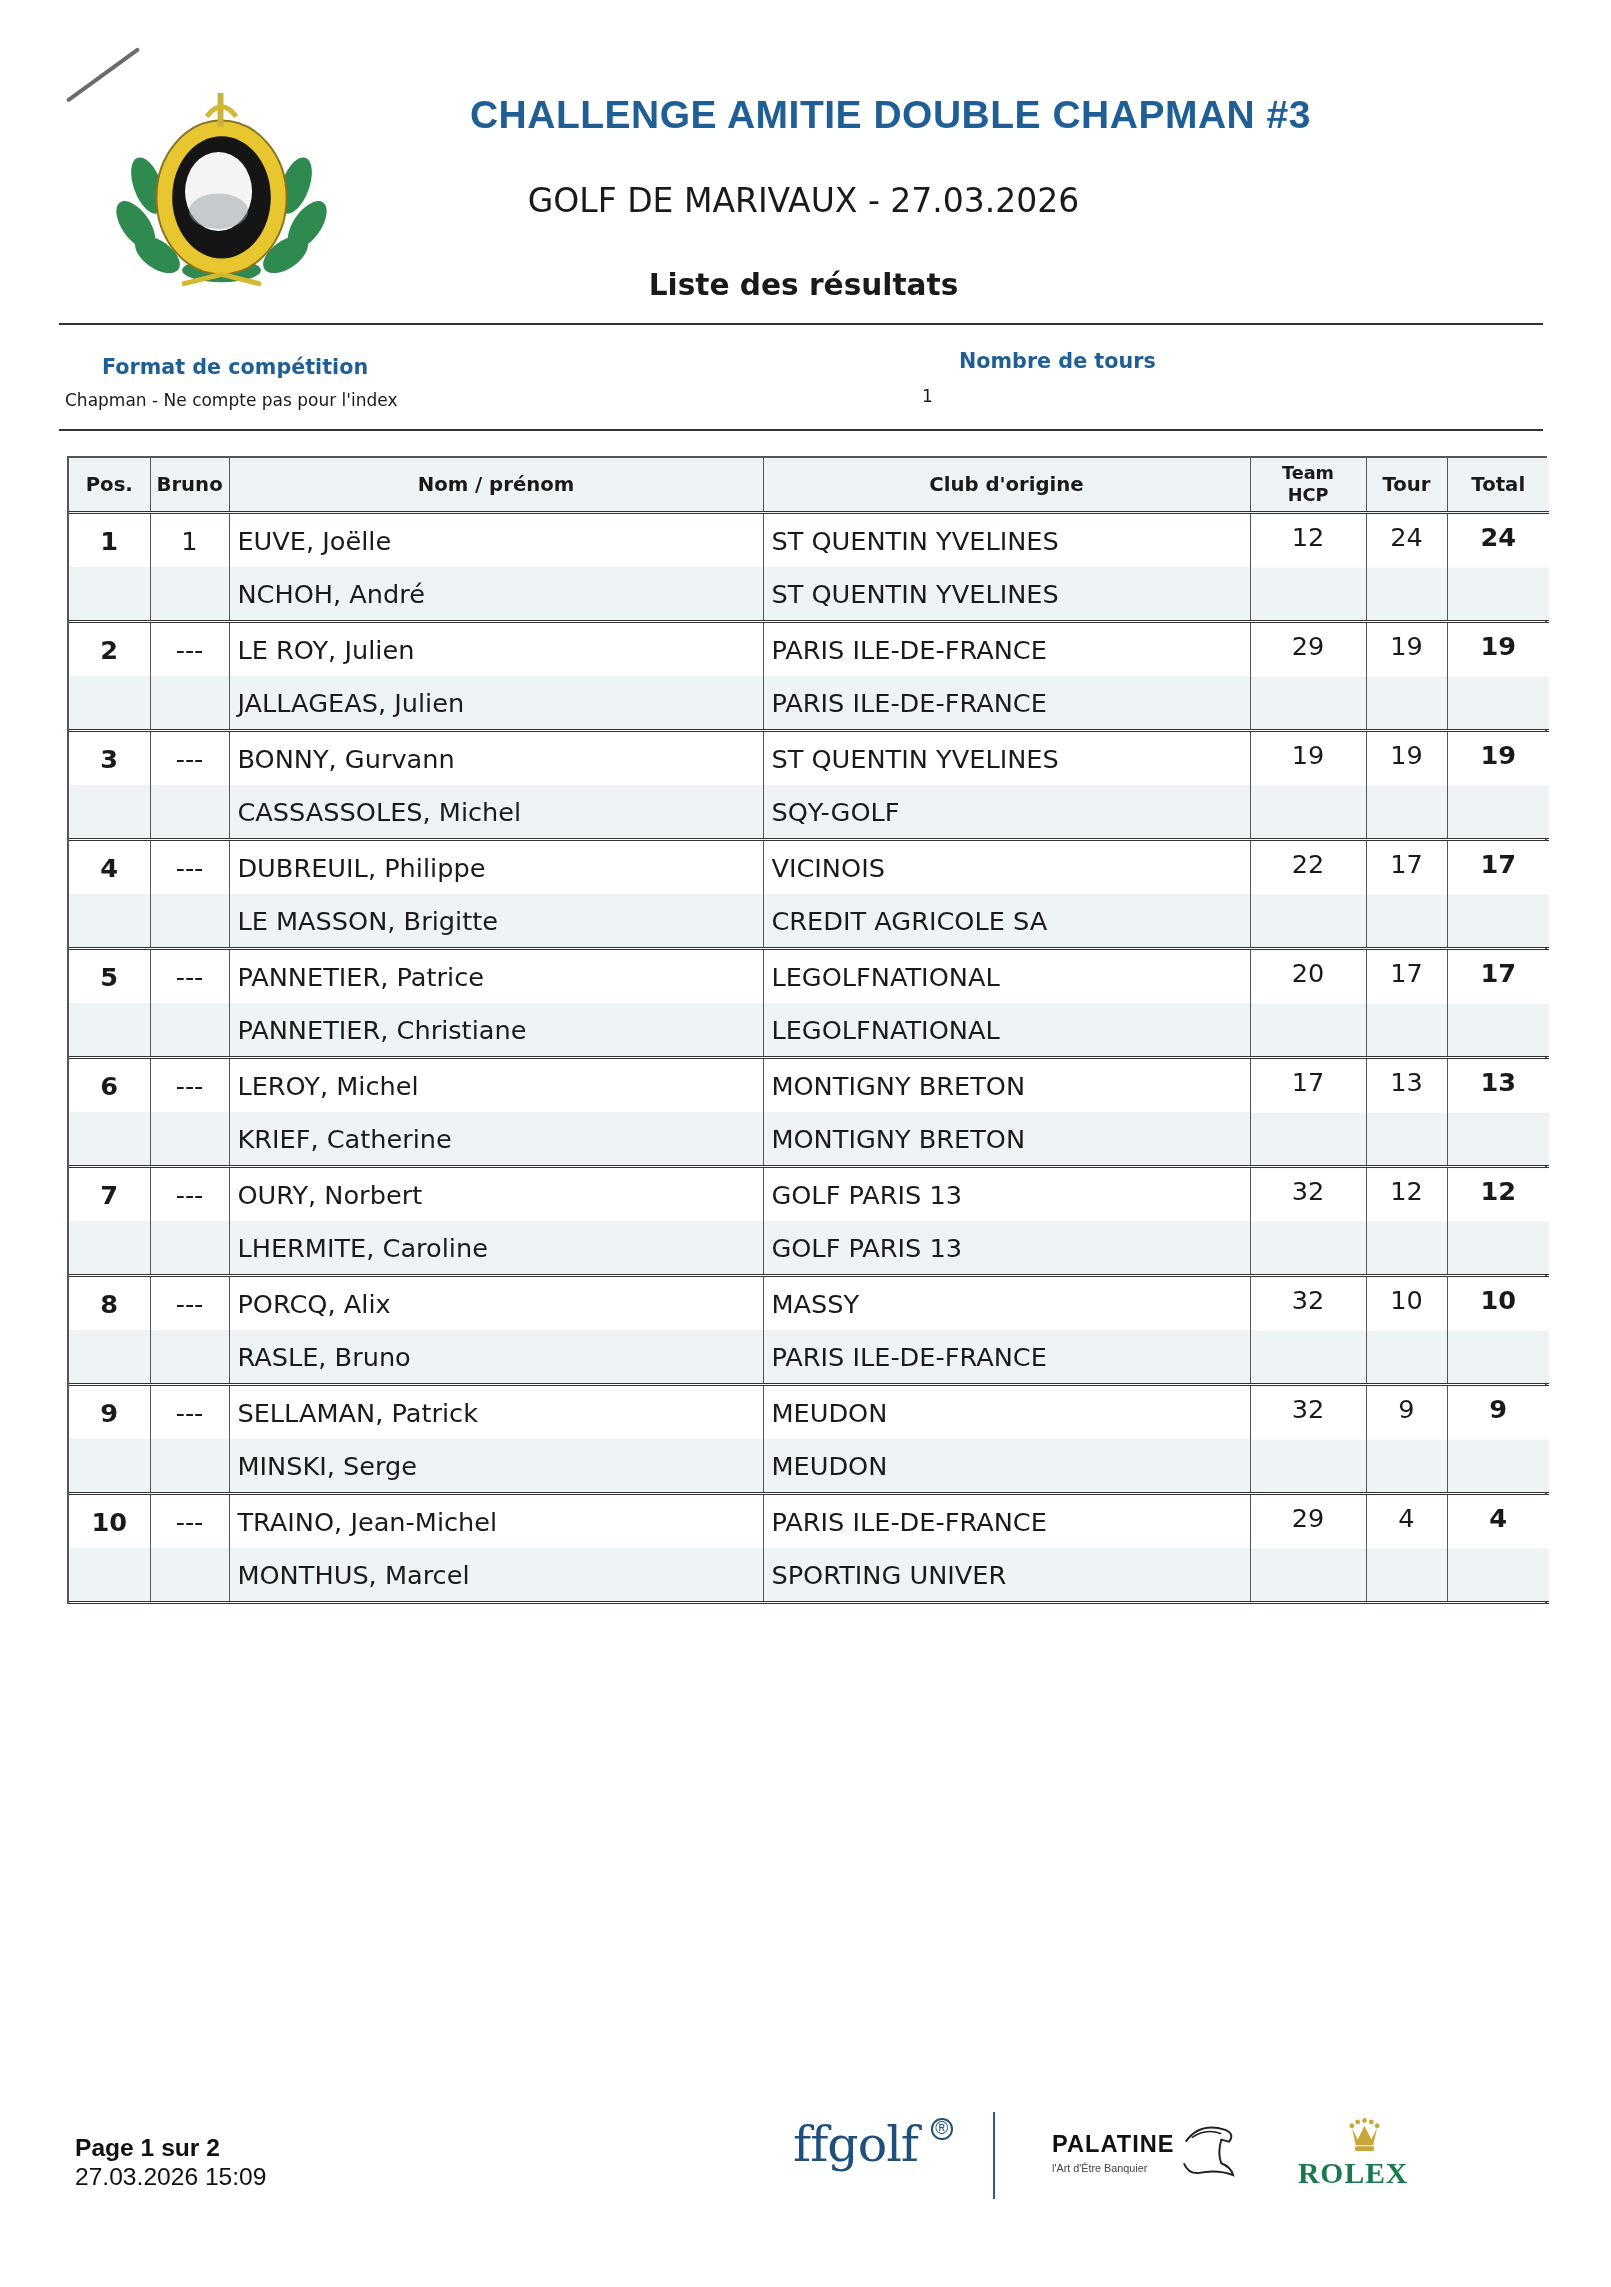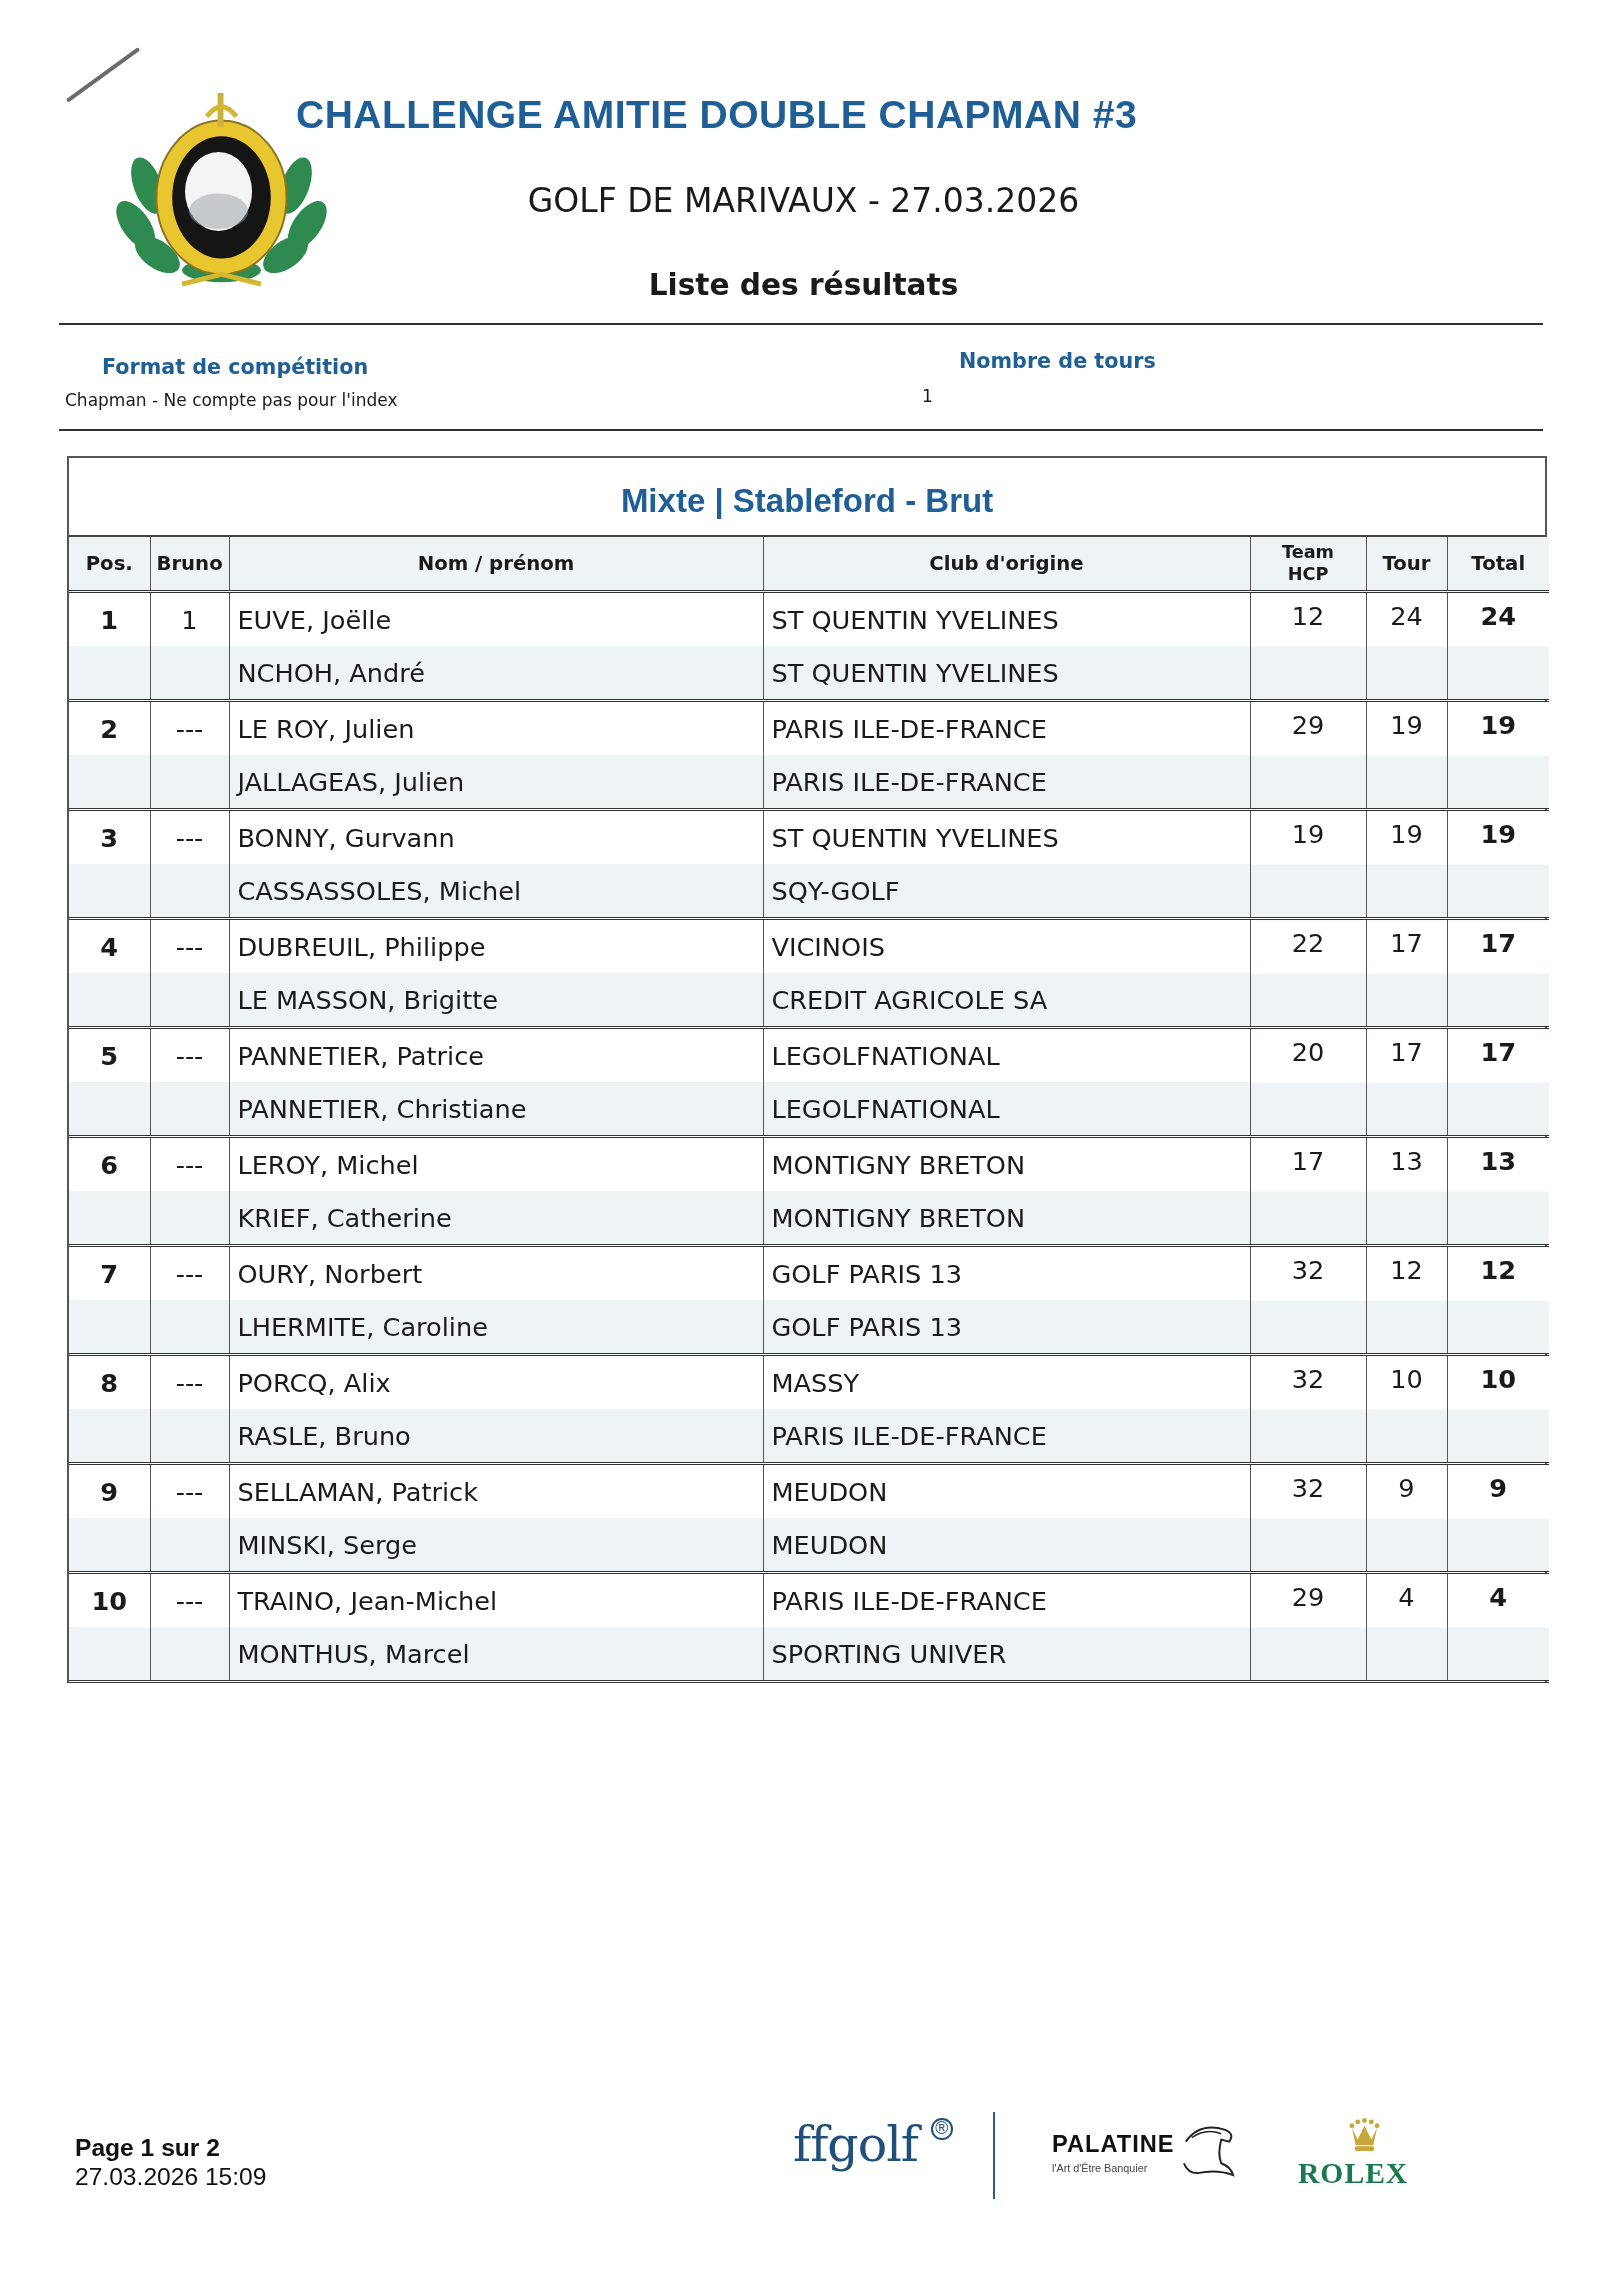--- a/index.html
+++ b/index.html
@@ -6,21 +6,21 @@
   body {
     width: 1612px; height: 2287px; position: relative; overflow: hidden;
     font-family: "DejaVu Sans", "Liberation Sans", sans-serif; color: #1a1a1a;
   }
   .scratch {
     position: absolute; left: 67px; top: 99px; width: 89px; height: 3.9px;
     background: #6b6b6b; transform: rotate(-36deg); transform-origin: left center; border-radius: 2px;
   }
   .logo { position: absolute; left: 108px; top: 87px; width: 227px; height: 207px; }
   .title {
-    position: absolute; left: 296px; width: 1015px; top: 93px; text-align: left;
+    position: absolute; left: 296px; width: 1015px; top: 93px; text-align: right;
     font-family: "Liberation Sans", sans-serif; font-weight: bold; font-size: 39px;
     color: #1f5f95; letter-spacing: 0.5px;
   }
   .subtitle {
     position: absolute; left: 296px; width: 1015px; top: 181px; text-align: center;
     font-size: 33px; color: #1a1a1a;
   }
   .doctype {
     position: absolute; left: 296px; width: 1015px; top: 268px; text-align: center;
     font-size: 29.6px; font-weight: bold; color: #1a1a1a;
@@ -101,21 +101,20 @@
 <div class="doctype">Liste des résultats</div>
 
 <div class="hr" style="top:323px;"></div>
 <div class="info-label" style="left:65px; top:355px;">Format de compétition</div>
 <div class="info-value" style="left:65px; top:390px;">Chapman - Ne compte pas pour l'index</div>
 <div class="info-label" style="left:922px; top:349px;">Nombre de tours</div>
 <div class="info-value" style="left:922px; top:386px;">1</div>
 <div class="hr" style="top:429px;"></div>
 
 <div class="results">
-  <div class="section-title">Mixte | Stableford - Brut</div>
   <table>
     <colgroup>
       <col style="width:81px">
         <col style="width:79px">
         <col style="width:534px">
         <col style="width:487px">
       <col style="width:116px">
         <col style="width:81px">
         <col style="width:102px">
     </colgroup>

